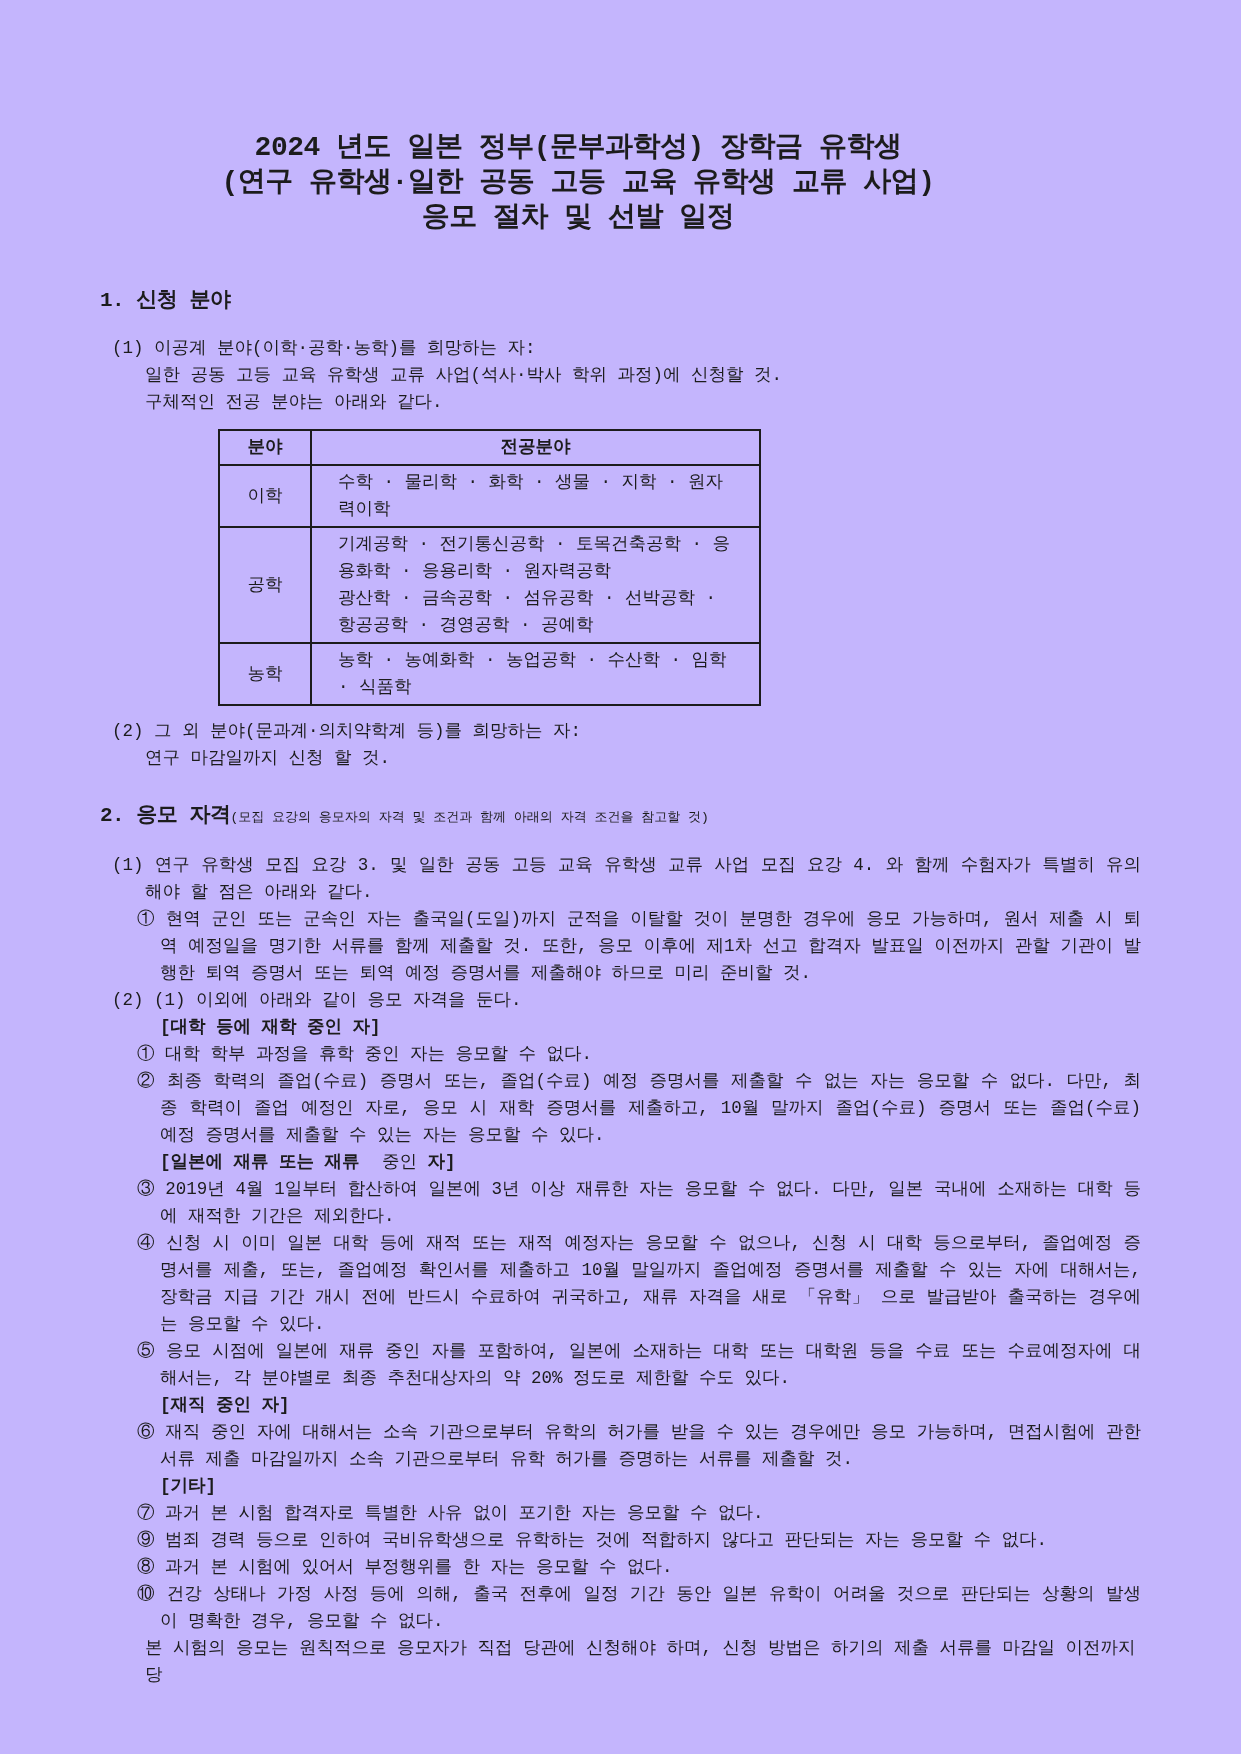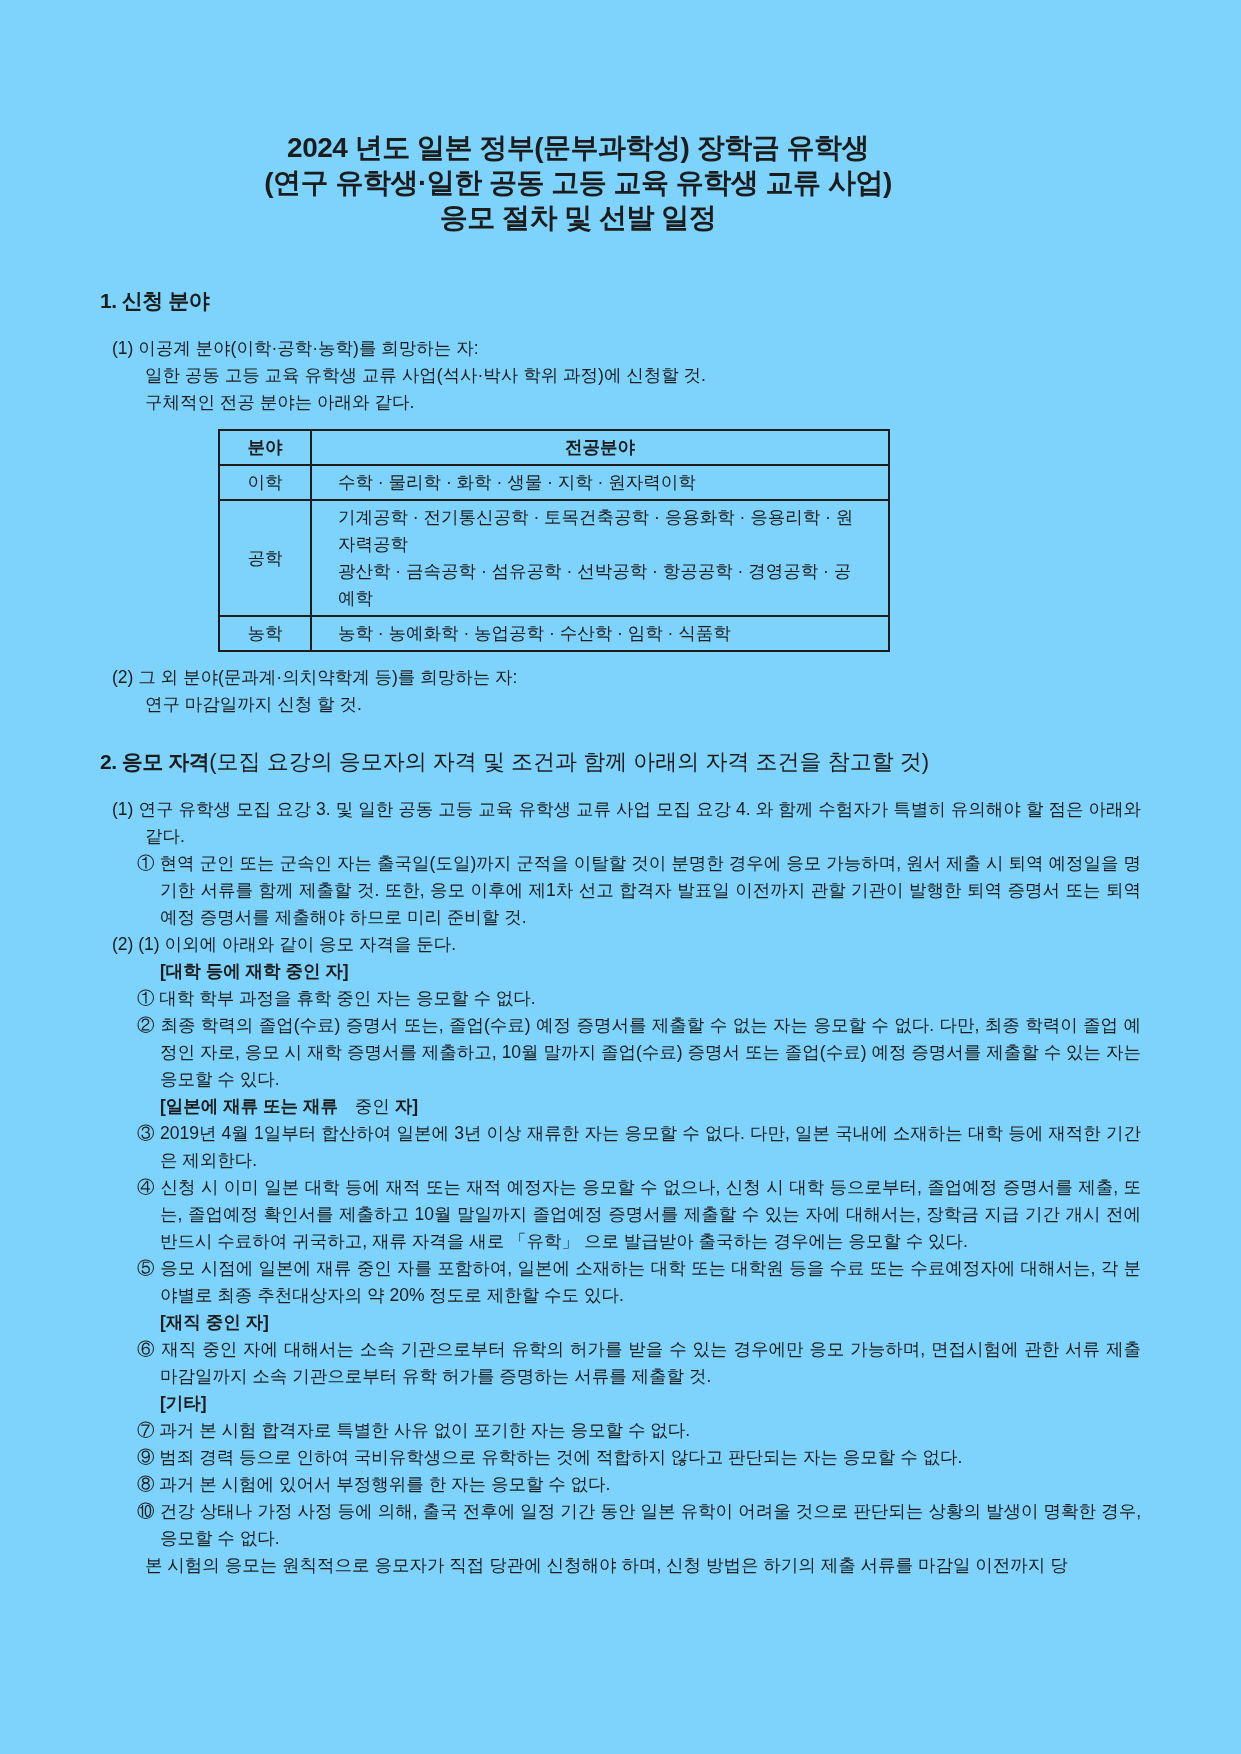--- a/index.html
+++ b/index.html
@@ -5,24 +5,24 @@
   html, body {
     margin: 0;
     padding: 0;
     background: #ffffff;
   }
   .page {
     position: relative;
     width: 1241px;
     height: 1754px;
     margin: 0 auto;
-    background: #7dd3fc;
+    background: #c4b5fd;
     box-sizing: border-box;
     padding: 130px 100px 0 100px;
-    font-family: Liberation Sans, sans-serif;
+    font-family: Liberation Mono, monospace;
     font-size: 17.5px;
     line-height: 27px;
     color: #1c1c1c;
     overflow: hidden;
   }
   .title {
     text-align: center;
     font-weight: bold;
     font-size: 28px;
     line-height: 35px;
@@ -32,21 +32,21 @@
   .sec-heading {
     font-size: 21px;
     line-height: 28px;
     font-weight: bold;
     letter-spacing: -0.5px;
   }
   .sec1-heading { margin-top: 52px; margin-bottom: 20px; }
   .sec2-heading { margin-top: 30px; margin-bottom: 20px; }
   .sec3-heading { margin-top: 28px; margin-bottom: 2px; }
   .sec-heading .note {
-    font-size: 22px;
+    font-size: 13px;
     font-weight: normal;
     letter-spacing: 0;
   }
   .item-l1 {
     padding-left: 45px;
     text-indent: -33px;
     margin: 0;
   }
   .sub-l1 {
     padding-left: 45px;
@@ -61,21 +61,21 @@
     padding-left: 60px;
     font-weight: bold;
     margin: 0;
   }
   .group-heading .reg { font-weight: normal; margin-left: 12px; }
   .just { text-align: justify; }
   .spec-table {
     border-collapse: collapse;
     margin: 13px 0 12px 118px;
     table-layout: fixed;
-    width: 672px;
+    width: 543px;
   }
   .spec-table td {
     border: 2px solid #1c1c1c;
     padding: 3px 26px;
     vertical-align: middle;
     font-size: 17.5px;
     line-height: 27px;
   }
   .spec-table td.c1 {
     width: 82px;

